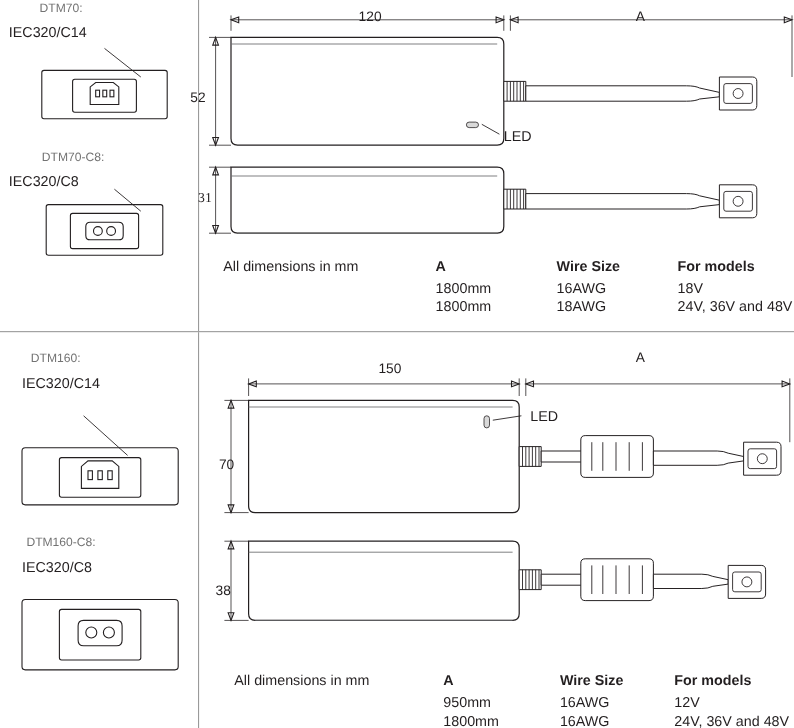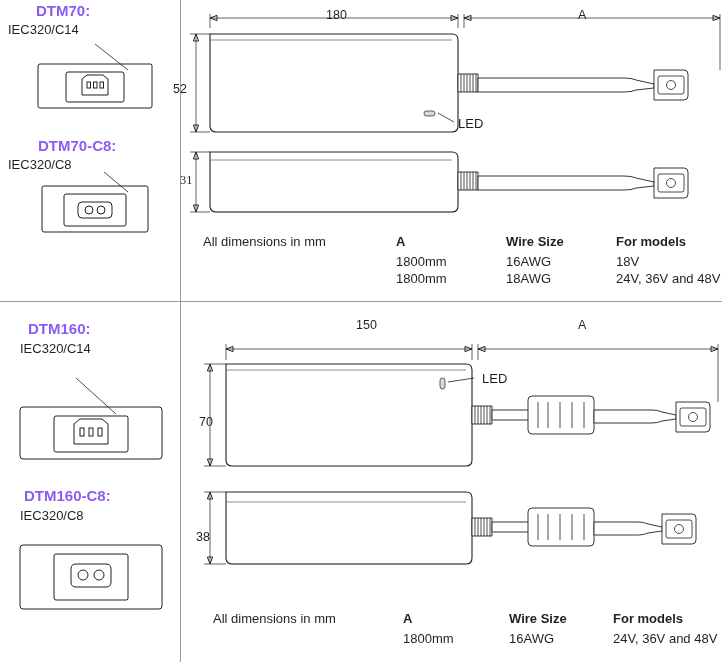--- a/index.html
+++ b/index.html
@@ -1,20 +1,20 @@
 <!DOCTYPE html>
 <html><head>
 <meta charset="utf-8">
 <style>
   html,body{margin:0;padding:0;background:#ffffff;}
   body{width:722px;height:662px;position:relative;font-family:"Liberation Sans",sans-serif;color:#231f20;overflow:hidden;}
   .canvas{position:absolute;left:0;top:0;width:722px;height:662px;}
   .abs{position:absolute;}
   .lbl{font-size:13px;color:#231f20;white-space:nowrap;}
-  .lbl-b{font-size:15px;font-weight:bold;color:#8b5cf6;white-space:nowrap;}
+  .lbl-b{font-size:11px;font-weight:normal;color:#737373;white-space:nowrap;}
   .lbl-dim{font-size:12.5px;color:#231f20;white-space:nowrap;}
   .hr{position:absolute;left:0;width:722px;height:1px;background:#9a9a9a;}
   .vr{position:absolute;width:1px;background:#9a9a9a;}
   svg{display:block;overflow:visible;}
   .ln{stroke:#231f20;stroke-width:1;fill:none;}
   .ln-thin{stroke:#231f20;stroke-width:0.8;fill:none;}
   .ln-grey{stroke:#6d6e71;stroke-width:0.8;fill:none;}
   .bodyfill{fill:#ffffff;stroke:#231f20;stroke-width:1.1;}
   .wirefill{fill:#ffffff;stroke:#231f20;stroke-width:0.9;}
   .dimline{stroke:#231f20;stroke-width:0.7;fill:none;}
@@ -109,21 +109,21 @@
       <rect class="ln-thin" x="472" y="174" width="26" height="18" rx="2"></rect>
       <circle class="ln-thin" cx="485" cy="183" r="4.5"></circle>
 
       <path class="dimline" d="M24,152 L4,152 M24,212 L4,212"></path>
       <path class="dimline" d="M10,152 L10,212"></path>
       <path class="ln" d="M10,152 l-2.6,7 l5.2,0 z" fill="#231f20"></path>
       <path class="ln" d="M10,212 l-2.6,-7 l5.2,0 z" fill="#231f20"></path>
     </svg>
   </div>
 
-  <div class="abs lbl-dim" style="left:326px;top:8px;">180</div>
+  <div class="abs lbl-dim" style="left:326px;top:8px;">120</div>
   <div class="abs lbl-dim" style="left:578px;top:8px;">A</div>
   <div class="abs lbl-dim" style="left:173px;top:82px;">52</div>
   <div class="abs lbl-dim" style="left:180px;top:173px;font-family:Liberation Serif, serif;">31</div>
   <div class="abs lbl" style="left:458px;top:116px;">LED</div>
 
   <div class="abs lbl" style="left:203px;top:234px;">All dimensions in mm</div>
 
   <div class="abs" style="left:396px;top:234px;">
     <table style="border-collapse:collapse;font-size:13px;color:#231f20;">
       <thead>
@@ -230,39 +230,44 @@
       <rect class="ln-thin" x="480" y="200" width="26" height="18" rx="2"></rect>
       <circle class="ln-thin" cx="493" cy="209" r="4.5"></circle>
 
       <path class="dimline" d="M40,172 L18,172 M40,244 L18,244"></path>
       <path class="dimline" d="M24,172 L24,244"></path>
       <path class="ln" d="M24,172 l-2.6,7 l5.2,0 z" fill="#231f20"></path>
       <path class="ln" d="M24,244 l-2.6,-7 l5.2,0 z" fill="#231f20"></path>
     </svg>
   </div>
 
-  <div class="abs lbl-dim" style="left:344px;top:318px;margin-left:12px;">150</div>
+  <div class="abs lbl-dim" style="left:344px;top:328px;">150</div>
   <div class="abs lbl-dim" style="left:578px;top:318px;">A</div>
   <div class="abs lbl-dim" style="left:199px;top:415px;">70</div>
   <div class="abs lbl-dim" style="left:196px;top:530px;">38</div>
   <div class="abs lbl" style="left:482px;top:371px;">LED</div>
 
   <div class="abs lbl" style="left:213px;top:611px;">All dimensions in mm</div>
 
   <div class="abs" style="left:403px;top:611px;">
     <table style="border-collapse:collapse;font-size:13px;color:#231f20;">
       <thead>
         <tr>
           <th style="text-align:left;font-weight:bold;padding:0 8px 4px 0;width:98px;">A</th>
           <th style="text-align:left;font-weight:bold;padding:0 8px 4px 0;width:96px;">Wire Size</th>
           <th style="text-align:left;font-weight:bold;padding:0 0 4px 0;">For models</th>
         </tr>
       </thead>
       <tbody>
         <tr>
+          <td style="padding:1px 8px 1px 0;">950mm</td>
+          <td style="padding:1px 8px 1px 0;">16AWG</td>
+          <td style="padding:1px 0;">12V</td>
+        </tr>
+        <tr>
           <td style="padding:1px 8px 1px 0;">1800mm</td>
           <td style="padding:1px 8px 1px 0;">16AWG</td>
           <td style="padding:1px 0;">24V, 36V and 48V</td>
         </tr>
       </tbody>
     </table>
   </div>
 
 </div>
 

